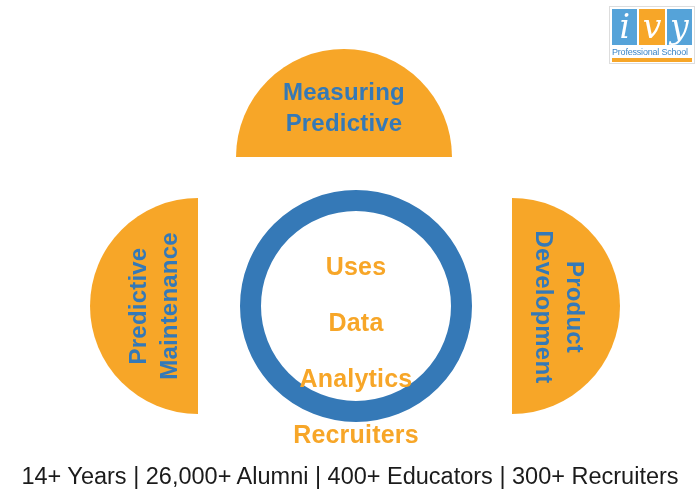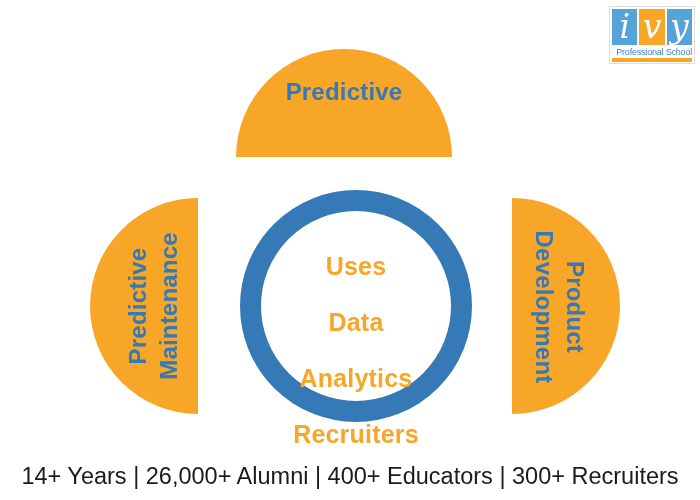--- a/index.html
+++ b/index.html
@@ -56,21 +56,21 @@
   }
   .logo-letters{display:flex;gap:2px;height:36px;}
   .lb{
     flex:1;display:flex;align-items:center;justify-content:center;overflow:hidden;
     font-family:"DejaVu Serif",serif;font-style:italic;color:#ffffff;
     font-size:33px;line-height:36px;
   }
   .lb-blue{background:var(--logo_blue);}
   .lb-orange{background:var(--orange);}
   .logo-subtitle{
-    font-size:9px;color:var(--subtitle_blue);text-align:right;
+    font-size:9px;color:var(--subtitle_blue);text-align:left;
     padding:2px 0 1px;letter-spacing:-0.2px;white-space:nowrap;
   }
   .logo-bar{height:4px;background:var(--orange);}
 </style>
 </head>
 <body>
 
 <div class="canvas">
 
   <div class="logo">
@@ -84,20 +84,21 @@
       <div class="lb lb-blue">
         <span>y</span>
       </div>
     </div>
     <div class="logo-subtitle">Professional School</div>
     <div class="logo-bar"></div>
   </div>
 
   <div class="semi semi-top"></div>
   <div class="seg-label label-top">
+    <span>Measuring</span>
     <span>Predictive</span>
   </div>
 
   <div class="semi semi-left"></div>
   <div class="seg-label label-left">
     <span>Predictive</span>
     <span>Maintenance</span>
   </div>
 
   <div class="semi semi-right"></div>

